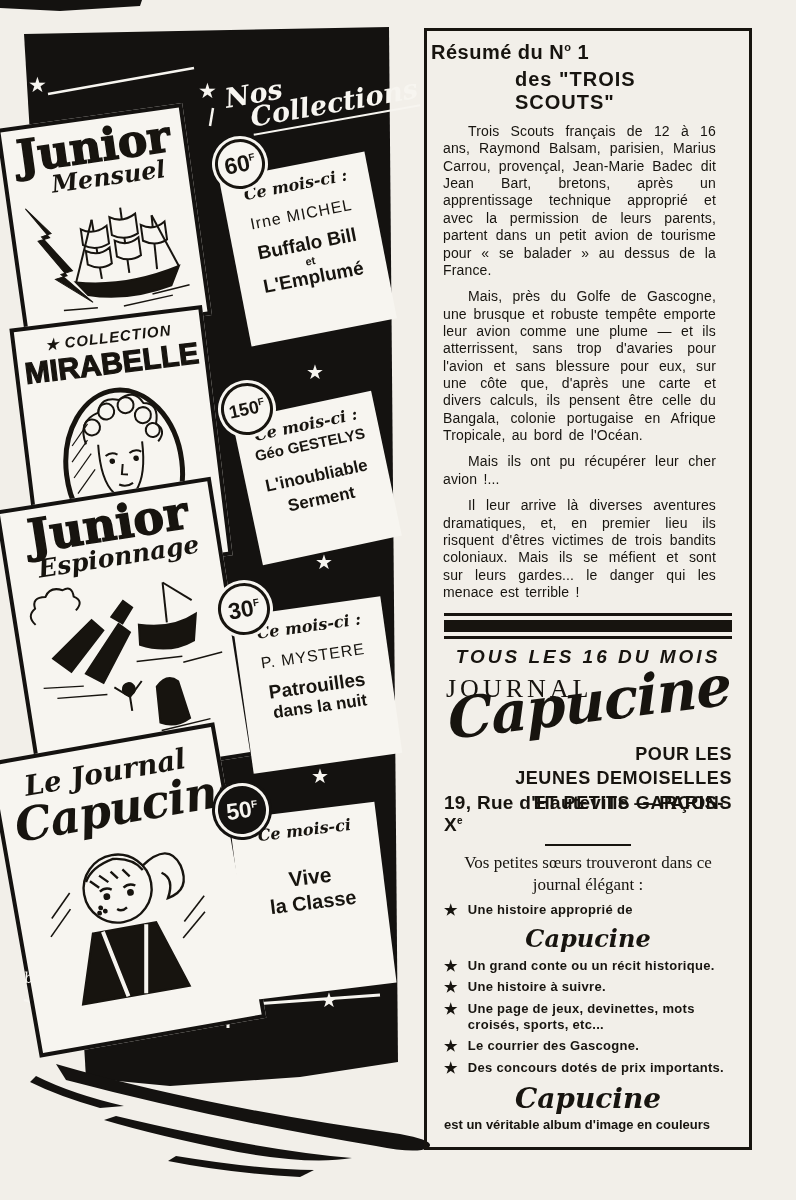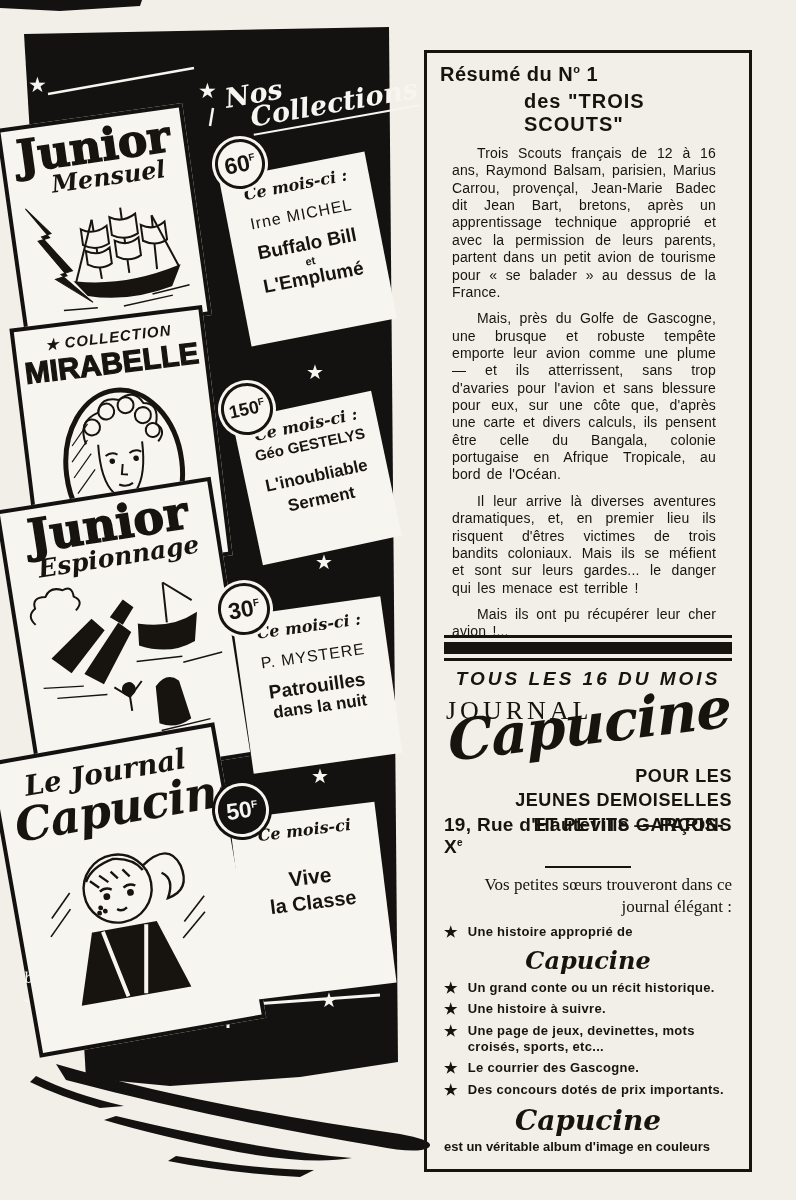--- a/index.html
+++ b/index.html
@@ -39,42 +39,42 @@
   #nos-collections{
     position:absolute;left:222px;top:68px;width:180px;color:#f7f5f0;
     transform:rotate(-10deg);z-index:6;
   }
   #nos-collections .l1{font-size:27px;margin-left:4px;}
   #nos-collections .l2{font-size:27px;margin-left:26px;margin-top:-8px;border-bottom:2px solid #f7f5f0;display:inline-block;padding-bottom:1px;}
   #br-sign{position:absolute;left:24px;top:968px;color:#f7f5f0;font-family:"DejaVu Serif",serif;font-style:italic;font-size:15px;transform:rotate(-8deg);z-index:6;}
 
   
   #resume-box{
-    position:absolute;left:424px;top:50px;width:328px;height:1122px;
-    border:3px solid #17140f;box-sizing:border-box;padding:8px 17px 0 9px;
+    position:absolute;left:424px;top:28px;width:328px;height:1122px;
+    border:3px solid #17140f;box-sizing:border-box;padding:8px 17px 0 0;
   }
   .r-h1{font-size:20px;font-weight:bold;letter-spacing:.5px;margin:2px 0 0 4px;}
   .r-h2{font-size:20px;font-weight:bold;letter-spacing:1px;margin:4px 0 6px 88px;}
   .r-p{
     font-size:14px;line-height:1.24;text-align:justify;text-indent:25px;
     word-spacing:2.2px;letter-spacing:.15px;margin:9px 16px;
   }
   #upper{height:578px;overflow:hidden;}
   #lower{position:absolute;left:17px;right:17px;top:582px;bottom:4px;overflow:hidden;}
   .rule-thin{height:3px;background:#17140f;}
   .rule-thick{height:12px;background:#17140f;margin:4px 0;}
   .freq{font-size:19px;font-weight:bold;font-style:italic;letter-spacing:3px;text-align:center;margin:7px 0 0;}
   #logo-block{position:relative;height:118px;margin-top:2px;}
   #journal-label{position:absolute;left:2px;top:4px;font-family:"Liberation Serif",serif;font-size:26px;letter-spacing:4px;}
   #capucine-logo{position:absolute;left:6px;top:16px;font-size:56px;transform:rotate(-7deg) skewX(-4deg);transform-origin:left bottom;letter-spacing:-1px;}
   #audience{position:absolute;right:0;top:72px;text-align:right;font-weight:bold;font-size:18px;line-height:1.35;letter-spacing:.6px;}
   .address{font-size:19px;font-weight:bold;letter-spacing:.3px;margin-top:4px;}
   .address sup{font-size:10px;}
   .mini-rule{width:86px;height:2px;background:#17140f;margin:8px auto 6px;}
-  .intro{font-family:"Liberation Serif",serif;font-size:17px;text-align:right;line-height:1.3;margin:2px 0 6px;}
+  .intro{font-family:"Liberation Serif",serif;font-size:17px;text-align:center;line-height:1.3;margin:2px 0 6px;}
   .feature{display:flex;gap:10px;align-items:flex-start;font-weight:bold;font-size:13px;letter-spacing:.3px;line-height:1.25;margin:5px 0;}
   .feature .star{font-size:15px;line-height:1.1;flex:0 0 auto;}
   .cap-inline{text-align:center;font-size:24px;margin:1px 0 2px;}
   .closing-cap{text-align:center;font-size:28px;margin-top:6px;}
   .closing-line{text-align:left;font-weight:bold;font-size:13px;margin-top:2px;}
 </style>
 </head>
 <body>
 
 <svg id="panel-bg" width="460" height="1200" viewBox="0 0 460 1200">
@@ -264,22 +264,22 @@
 <span class="sep-star" style="left:315px;top:552px;">★</span>
 <span class="sep-star" style="left:311px;top:766px;">★</span>
 <span class="sep-star" style="left:320px;top:990px;">★</span>
 
 <div id="resume-box">
   <div id="upper">
     <div class="r-h1"><span>Résumé du N</span><sup style="font-size:11px;">o</sup><span> 1</span></div>
     <div class="r-h2">des "TROIS SCOUTS"</div>
     <p class="r-p">Trois Scouts français de 12 à 16 ans, Raymond Balsam, parisien, Marius Carrou, provençal, Jean-Marie Badec dit Jean Bart, bretons, après un apprentissage technique approprié et avec la permission de leurs parents, partent dans un petit avion de tourisme pour « se balader » au dessus de la France.</p>
     <p class="r-p">Mais, près du Golfe de Gascogne, une brusque et robuste tempête emporte leur avion comme une plume — et ils atterrissent, sans trop d'avaries pour l'avion et sans blessure pour eux, sur une côte que, d'après une carte et divers calculs, ils pensent être celle du Bangala, colonie portugaise en Afrique Tropicale, au bord de l'Océan.</p>
+    <p class="r-p">Mais ils ont pu récupérer leur cher avion !...</p>
     <p class="r-p">Il leur arrive là diverses aventures dramatiques, et, en premier lieu ils risquent d'êtres victimes de trois bandits coloniaux. Mais ils se méfient et sont sur leurs gardes... le danger qui les menace est terrible !</p>
-    <p class="r-p">Mais ils ont pu récupérer leur cher avion !...</p>
   </div>
 
   <div id="lower">
     <div>
       <div class="rule-thin"></div>
         <div class="rule-thick"></div>
         <div class="rule-thin"></div>
     </div>
     <div class="freq">TOUS LES 16 DU MOIS</div>
     <div id="logo-block">

